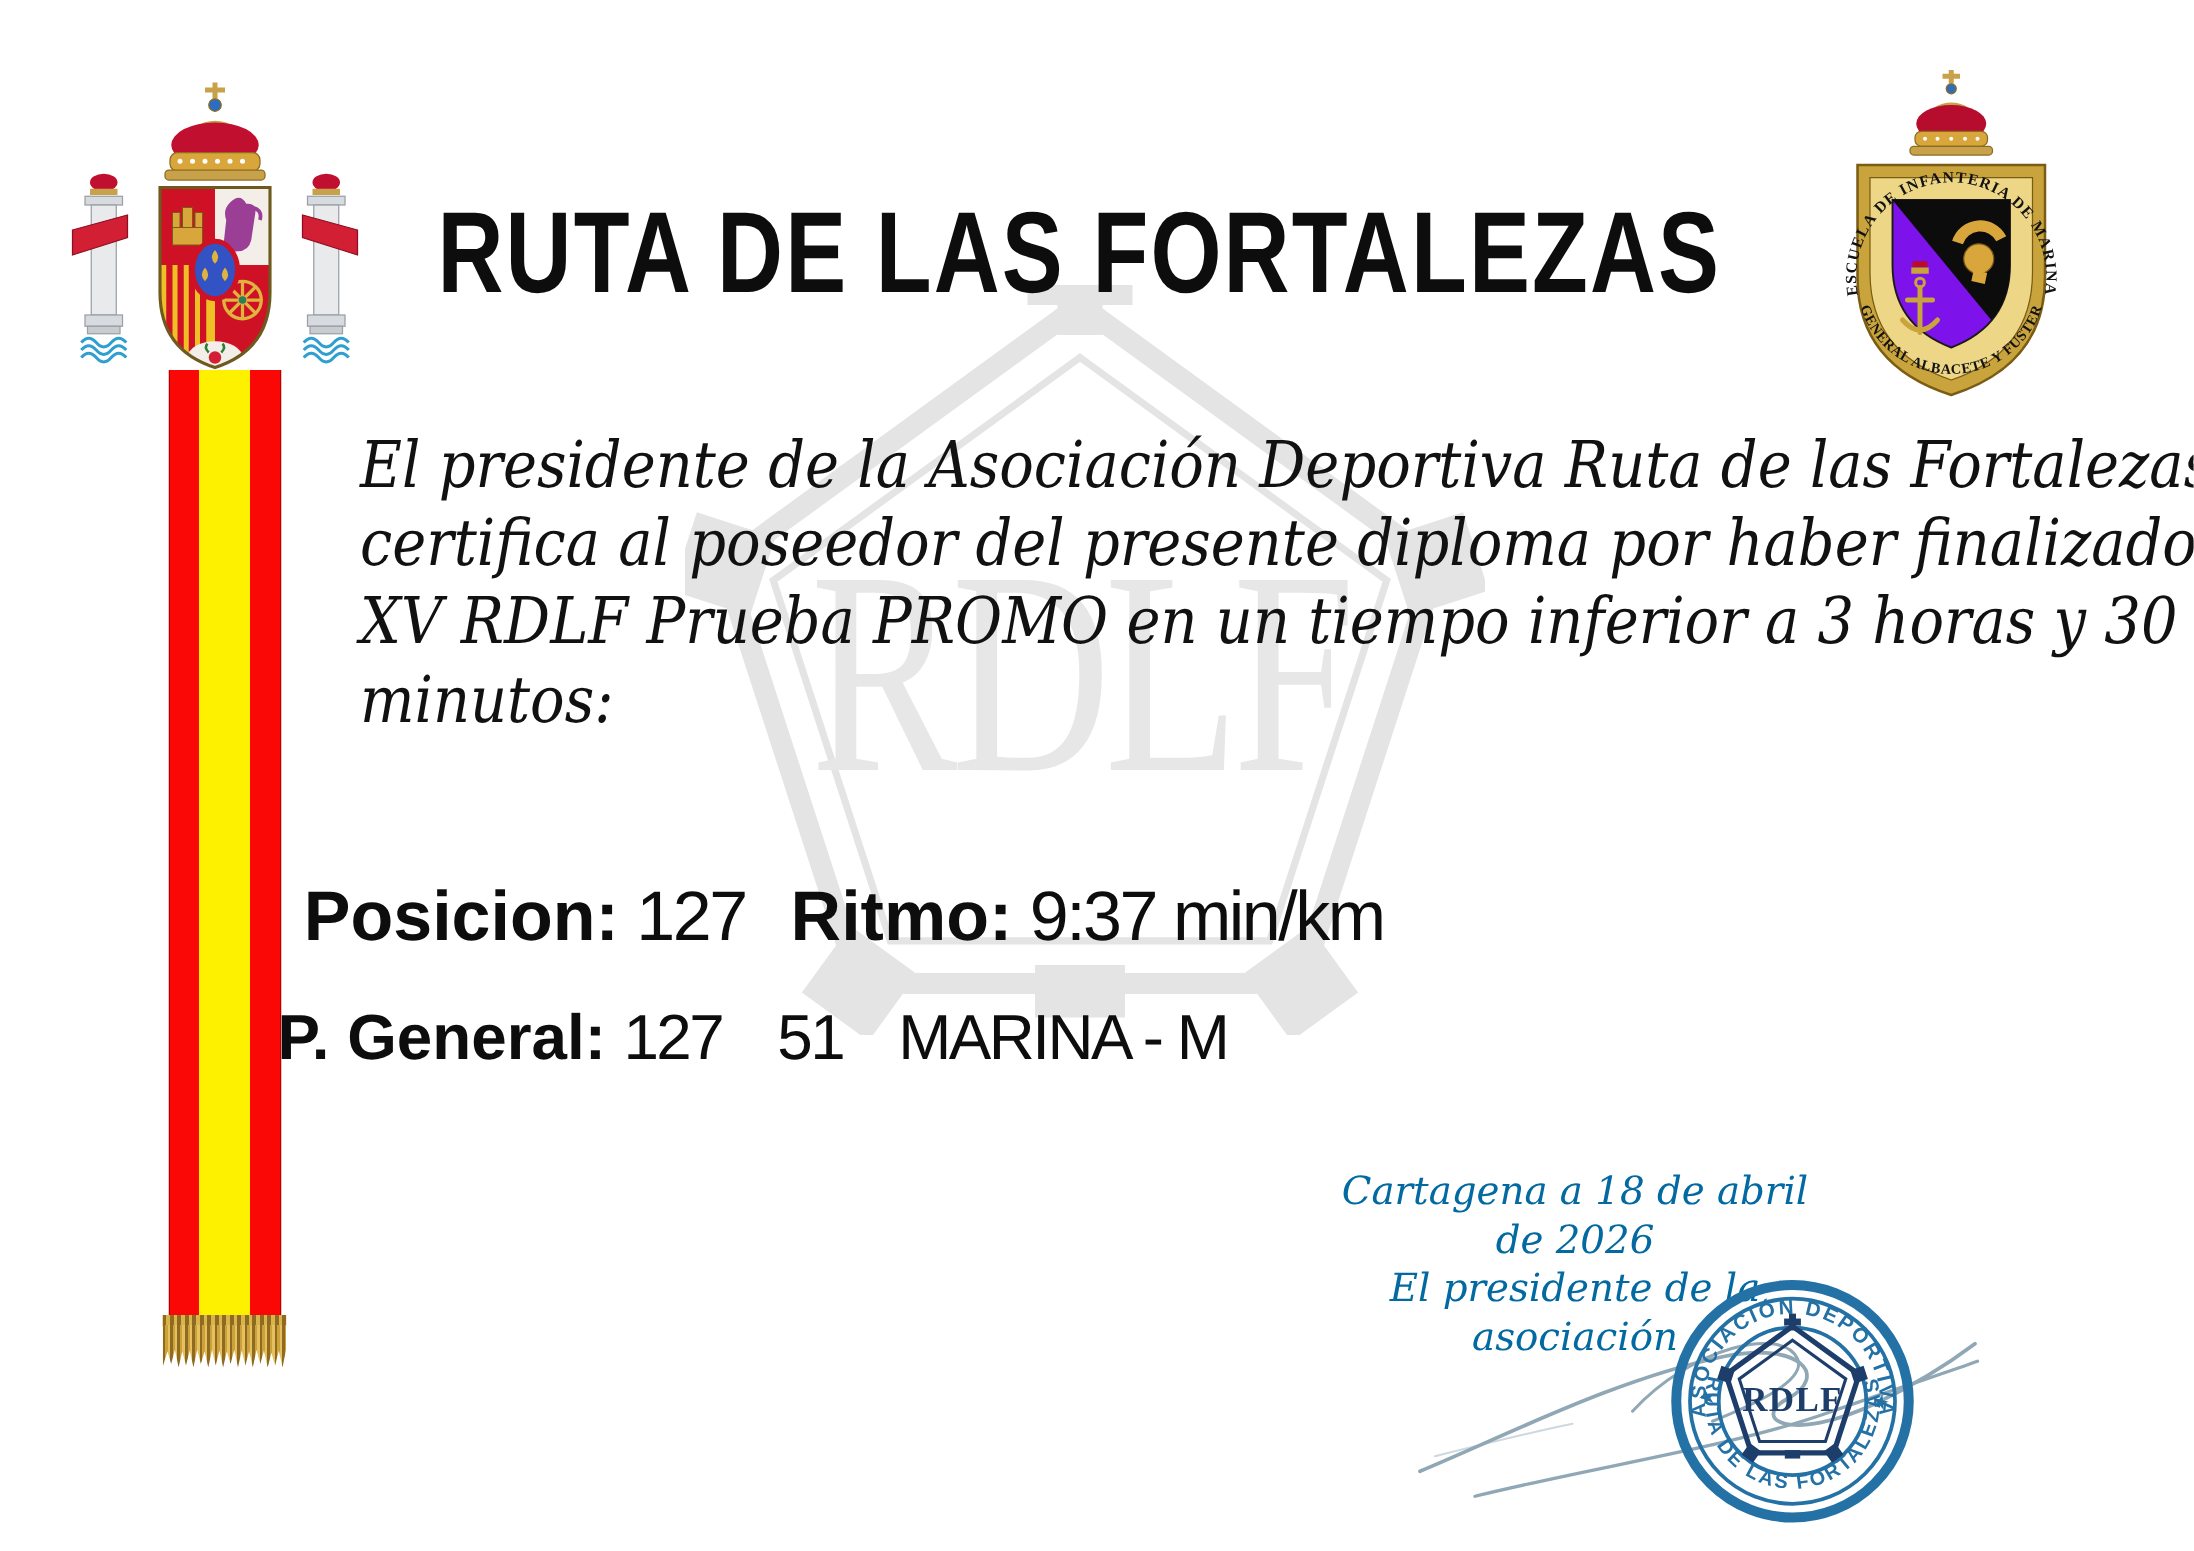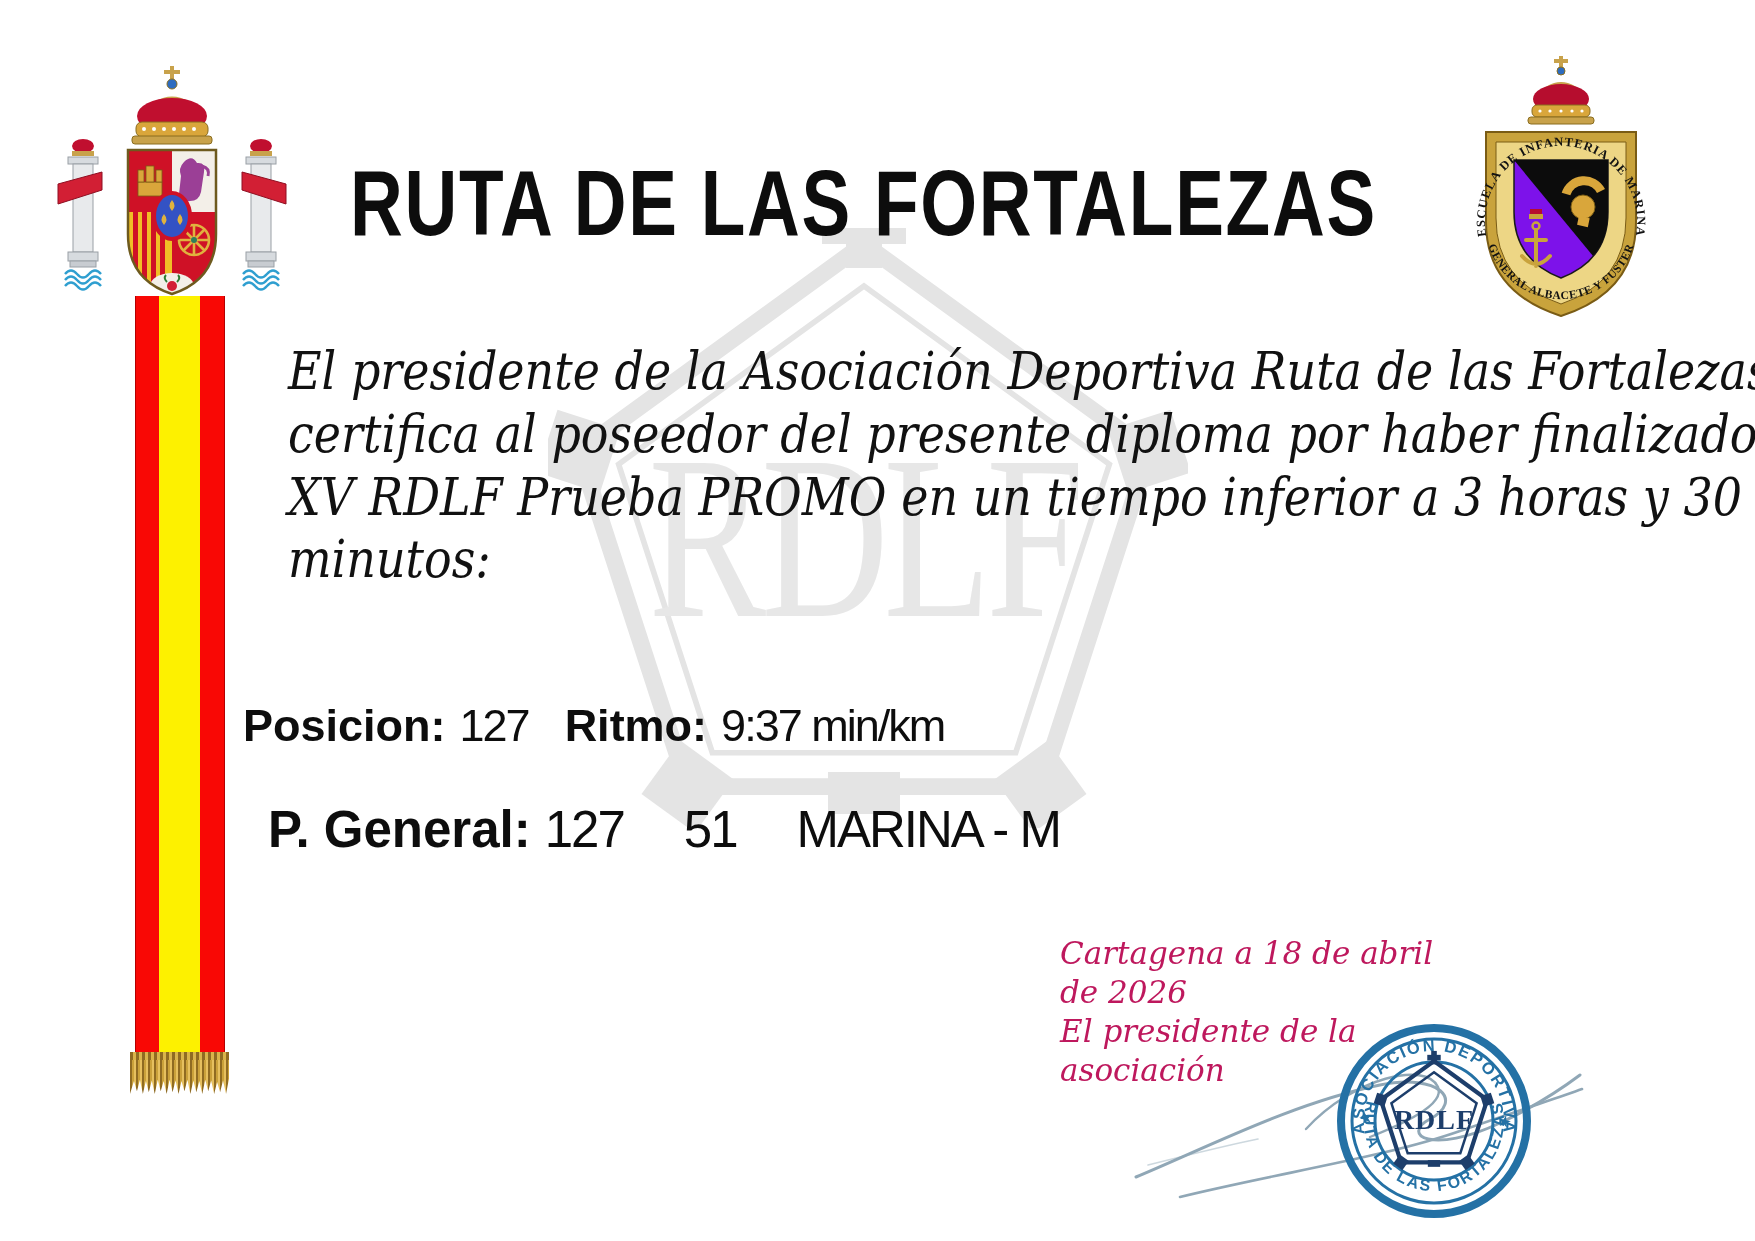--- a/index.html
+++ b/index.html
@@ -22,30 +22,30 @@
            transform:scaleY(1.12);transform-origin:left top;}
   .certify .bline{white-space:nowrap;}
 
   
   .name-row{left:250px;top:598px;width:1260px;text-align:center;z-index:2;}
   .name-row span{display:inline-block;font-size:62px;font-weight:400;color:#1a1a1a;
                  transform:scale(0.9,1.0);transform-origin:center;white-space:nowrap;}
 
   
   .stats{display:flex;align-items:baseline;z-index:2;white-space:nowrap;}
-  .stats1{left:243px;top:700px;font-size:45px;gap:36px;}
-  .stats2{left:222px;top:800px;font-size:51px;gap:60px;margin-left:46px;}
+  .stats1{left:243px;top:700px;font-size:56px;gap:36px;}
+  .stats2{left:222px;top:800px;font-size:51px;gap:44px;}
   .stat-group{display:flex;align-items:baseline;}
   .lbl{font-weight:bold;margin-right:14px;}
   .val{font-weight:400;letter-spacing:-2px;}
 
   
-  .sign-block{left:1060px;top:934px;width:400px;text-align:left;z-index:2;
+  .sign-block{left:1060px;top:934px;width:400px;text-align:center;z-index:2;
               font-family:"DejaVu Serif",serif;font-style:italic;
-              font-size:31px;line-height:39px;color:#be185d;}
+              font-size:31px;line-height:39px;color:#0369a1;}
 
   
   .flag{left:135px;top:296px;width:88px;height:760px;z-index:1;
         background:linear-gradient(90deg,var(--flag-red) 0 23px,var(--flag-yellow) 23px 64px,var(--flag-red) 64px 88px);
         border-left:1px solid #b40000;border-right:1px solid #b40000;}
   .fringe-braid{left:130px;top:1052px;width:99px;height:9px;z-index:1;
         background:repeating-linear-gradient(90deg,#8f6b22 0 3px,#d9b44a 3px 6px);}
   .fringe{left:130px;top:1060px;width:99px;height:34px;z-index:1;
         background:repeating-linear-gradient(90deg,#8f6b22 0 2px,#caa13a 2px 4px,#e6c05f 4px 6px);
         clip-path:polygon(0% 0%,100% 0%,100% 55%,97% 100%,94% 60%,91% 95%,88% 65%,85% 100%,82% 60%,79% 92%,76% 58%,73% 100%,70% 62%,67% 95%,64% 60%,61% 100%,58% 58%,55% 92%,52% 62%,49% 100%,46% 60%,43% 95%,40% 58%,37% 100%,34% 62%,31% 92%,28% 58%,25% 100%,22% 60%,19% 95%,16% 62%,13% 100%,10% 58%,7% 92%,4% 62%,0% 100%);}

